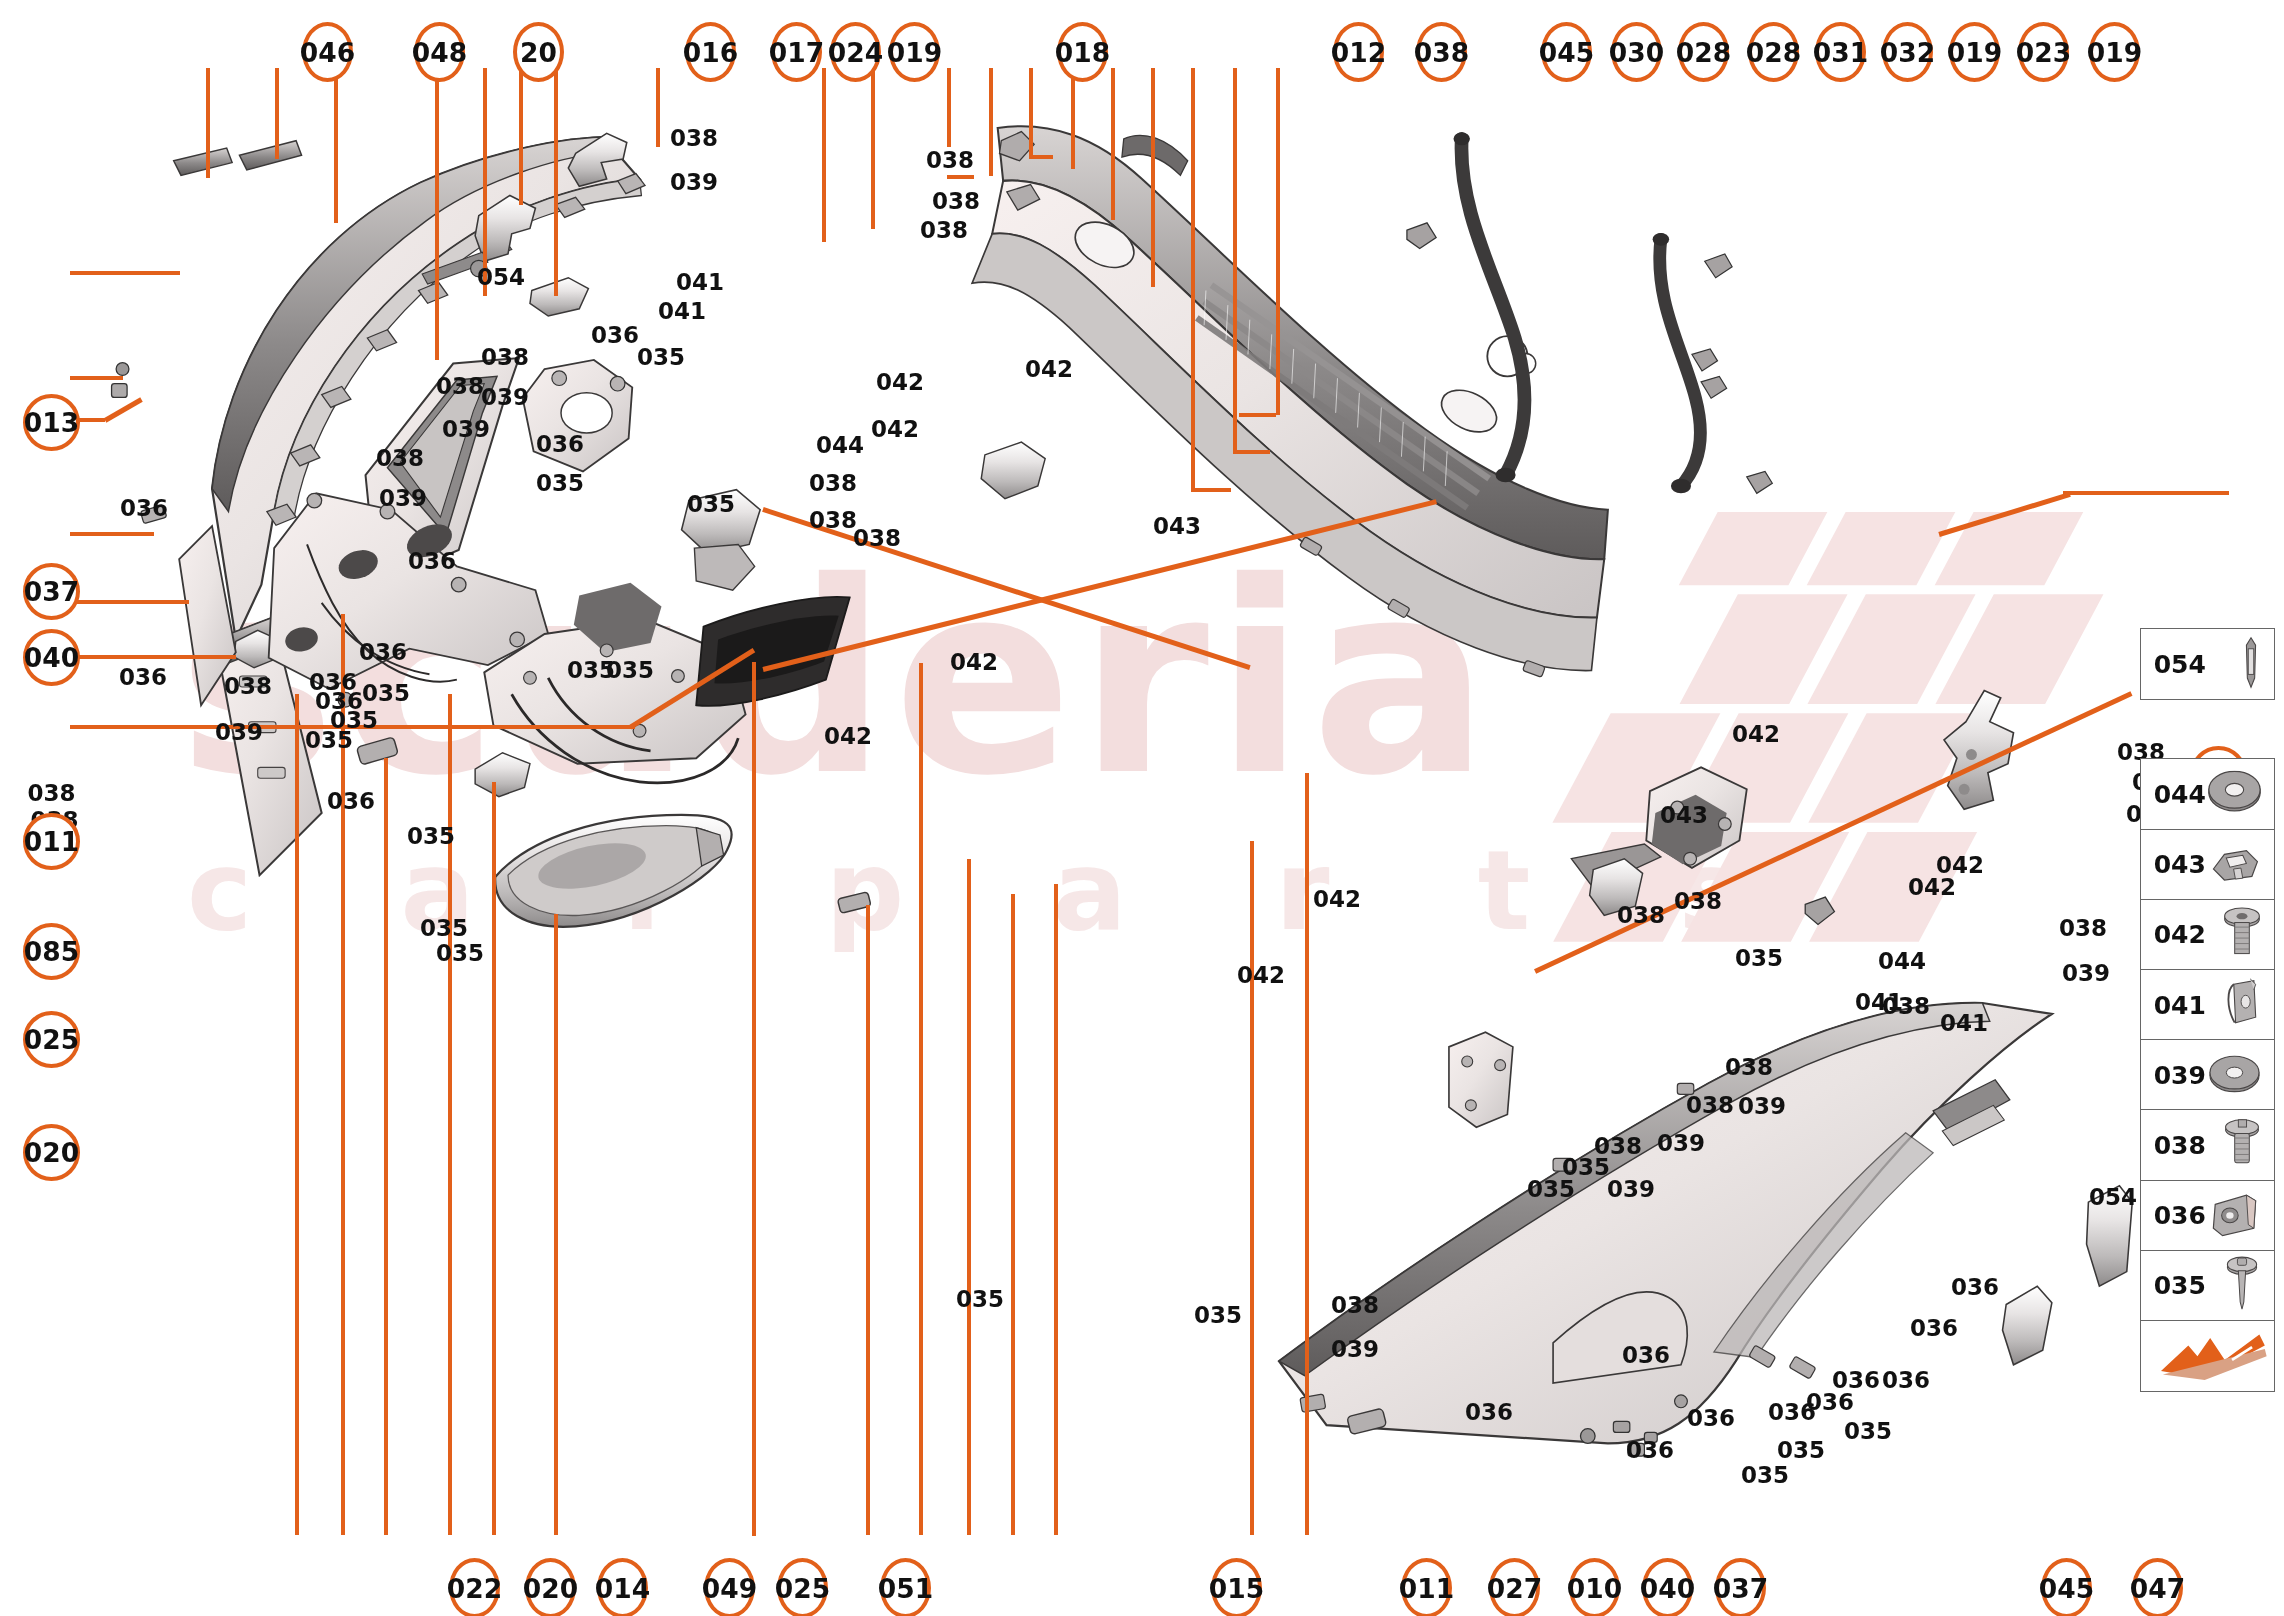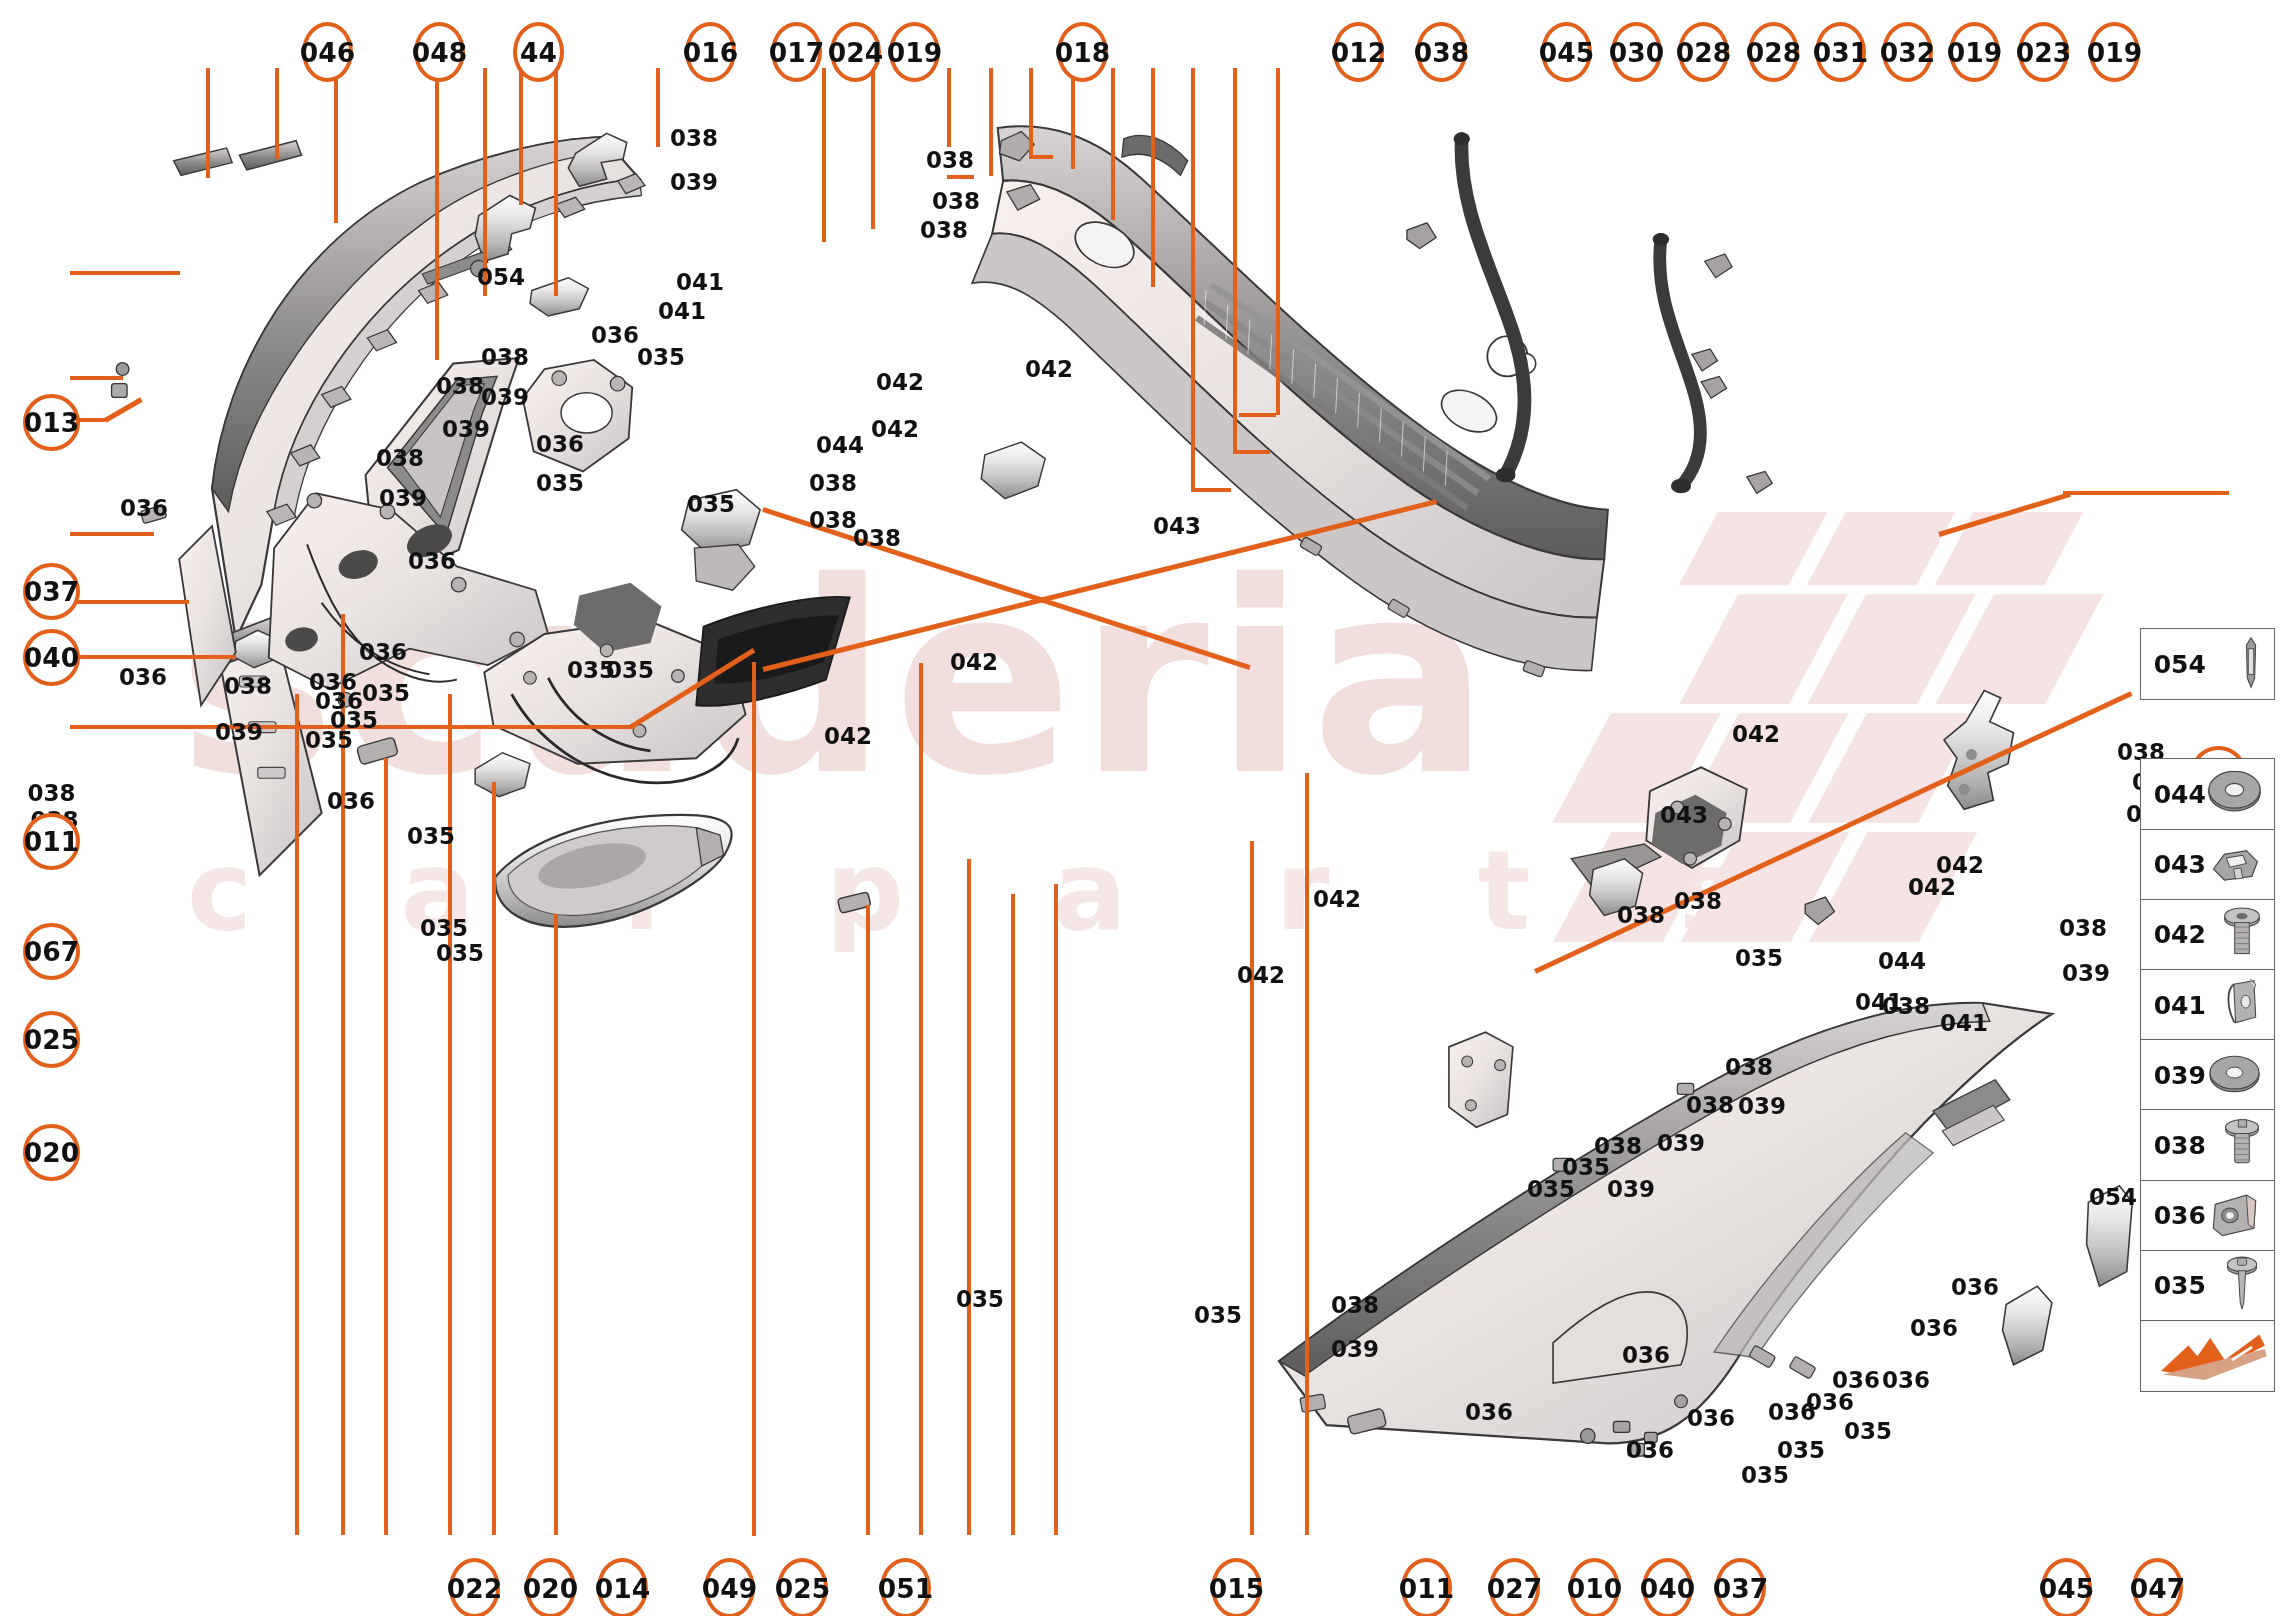--- a/index.html
+++ b/index.html
@@ -404,42 +404,42 @@
   <div class="ld ldv" style="left:1250px;top:841px;height:694px;"></div>
   <div class="ld ldv" style="left:1305px;top:773px;height:762px;"></div>
 
   <div class="lddiag" style="left:763px;top:507px;width:512px;transform:rotate(18deg);"></div>
   <div class="lddiag" style="left:763px;top:667px;width:694px;transform:rotate(-14deg);"></div>
   <div class="lddiag" style="left:1535px;top:969px;width:658px;transform:rotate(-25deg);"></div>
 
   <div id="callout-layer">
       <div class="cal ell" style="left: 302px; top: 22px;">046</div>
       <div class="cal ell" style="left: 414px; top: 22px;">048</div>
-      <div class="cal ell" style="left: 513px; top: 22px;">44</div>
+      <div class="cal ell" style="left: 513px; top: 22px;">20</div>
       <div class="cal ell" style="left: 685px; top: 22px;">016</div>
       <div class="cal ell" style="left: 771px; top: 22px;">017</div>
       <div class="cal ell" style="left: 830px; top: 22px;">024</div>
       <div class="cal ell" style="left: 889px; top: 22px;">019</div>
       <div class="cal ell" style="left: 1057px; top: 22px;">018</div>
       <div class="cal ell" style="left: 1333px; top: 22px;">012</div>
       <div class="cal ell" style="left: 1416px; top: 22px;">038</div>
       <div class="cal ell" style="left: 1541px; top: 22px;">045</div>
       <div class="cal ell" style="left: 1611px; top: 22px;">030</div>
       <div class="cal ell" style="left: 1678px; top: 22px;">028</div>
       <div class="cal ell" style="left: 1748px; top: 22px;">028</div>
       <div class="cal ell" style="left: 1815px; top: 22px;">031</div>
       <div class="cal ell" style="left: 1882px; top: 22px;">032</div>
       <div class="cal ell" style="left: 1949px; top: 22px;">019</div>
       <div class="cal ell" style="left: 2018px; top: 22px;">023</div>
       <div class="cal ell" style="left: 2089px; top: 22px;">019</div>
       <div class="cal" style="left: 23px; top: 394px;">013</div>
       <div class="cal" style="left: 23px; top: 563px;">037</div>
       <div class="cal" style="left: 23px; top: 629px;">040</div>
       <div class="cal" style="left: 23px; top: 813px;">011</div>
-      <div class="cal" style="left: 23px; top: 923px;">067</div>
+      <div class="cal" style="left: 23px; top: 923px;">085</div>
       <div class="cal" style="left: 23px; top: 1011px;">025</div>
       <div class="cal" style="left: 23px; top: 1124px;">020</div>
       <div class="cal" style="left: 2190px; top: 746px;">017</div>
       <div class="cal ell" style="left: 449px; top: 1558px;">022</div>
       <div class="cal ell" style="left: 525px; top: 1558px;">020</div>
       <div class="cal ell" style="left: 597px; top: 1558px;">014</div>
       <div class="cal ell" style="left: 704px; top: 1558px;">049</div>
       <div class="cal ell" style="left: 777px; top: 1558px;">025</div>
       <div class="cal ell" style="left: 880px; top: 1558px;">051</div>
       <div class="cal ell" style="left: 1211px; top: 1558px;">015</div>

